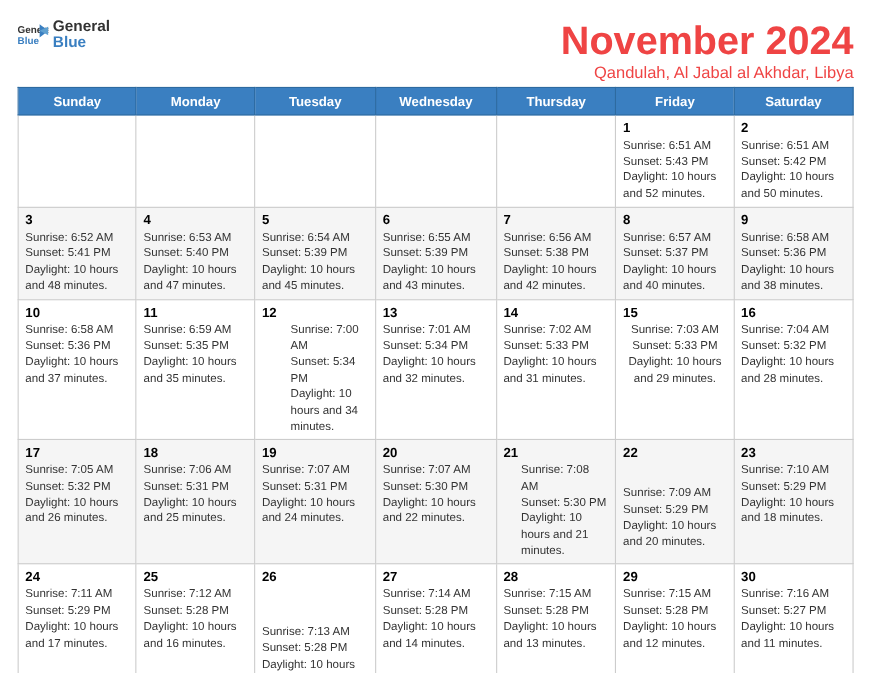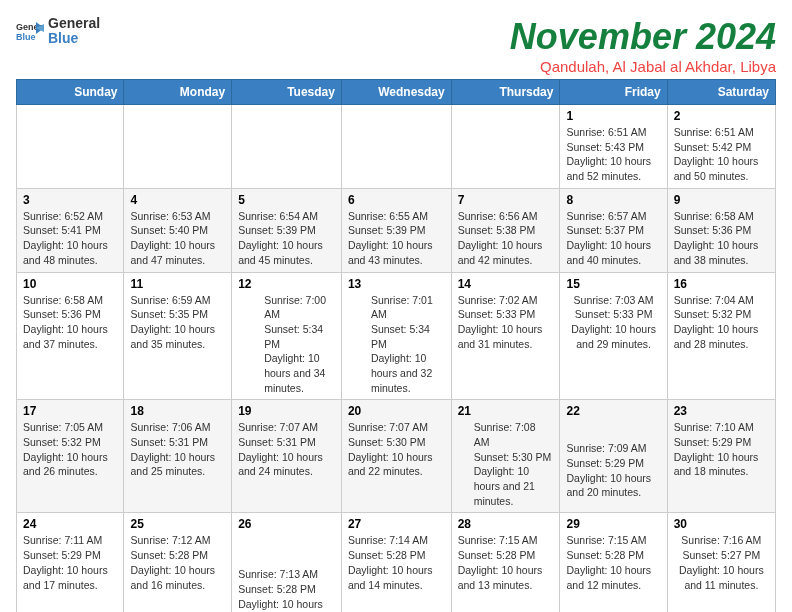--- a/index.html
+++ b/index.html
@@ -24,37 +24,36 @@
     .logo-icon {
       width: 28px;
       height: 22px;
     }
     .title-area {
       text-align: right;
     }
     .month-title {
       font-size: 36px;
       font-weight: bold;
-      color: #15803d;
-      font-style: italic;
+      color: #ef4444;
     }
     .location-title {
       font-size: 15px;
       color: #ef4444;
     }
     table {
       width: 100%;
       border-collapse: collapse;
       font-size: 11px;
     }
     thead tr th {
       background: #3a7fc1;
       color: #fff;
       padding: 5px 6px;
-      text-align: right;
+      text-align: center;
       font-size: 12px;
       font-weight: bold;
       border: 1px solid #2d6aa0;
     }
     tbody tr td {
       border: 1px solid #ccc;
       padding: 4px 6px;
       vertical-align: top;
       min-height: 72px;
       height: 80px;
@@ -193,21 +192,21 @@
 Daylight: 10 hours and 35 minutes.</div>
         </td>
         <td>
           <span class="day-num">12</span>
           <div class="day-info" style="white-space: pre-line; margin-left: 26px;">Sunrise: 7:00 AM
 Sunset: 5:34 PM
 Daylight: 10 hours and 34 minutes.</div>
         </td>
         <td>
           <span class="day-num">13</span>
-          <div class="day-info" style="white-space: pre-line; margin-left: 23px;">Sunrise: 7:01 AM
+          <div class="day-info" style="white-space: pre-line;">Sunrise: 7:01 AM
 Sunset: 5:34 PM
 Daylight: 10 hours and 32 minutes.</div>
         </td>
         <td>
           <span class="day-num">14</span>
           <div class="day-info" style="white-space: pre-line;">Sunrise: 7:02 AM
 Sunset: 5:33 PM
 Daylight: 10 hours and 31 minutes.</div>
         </td>
         <td>
@@ -299,19 +298,19 @@
 Daylight: 10 hours and 13 minutes.</div>
         </td>
         <td>
           <span class="day-num">29</span>
           <div class="day-info" style="white-space: pre-line;">Sunrise: 7:15 AM
 Sunset: 5:28 PM
 Daylight: 10 hours and 12 minutes.</div>
         </td>
         <td>
           <span class="day-num">30</span>
-          <div class="day-info" style="white-space: pre-line; text-align: center;">Sunrise: 7:16 AM
+          <div class="day-info" style="white-space: pre-line;">Sunrise: 7:16 AM
 Sunset: 5:27 PM
 Daylight: 10 hours and 11 minutes.</div>
         </td>
       </tr>
     </tbody>
 </table>
 
 </body></html>

